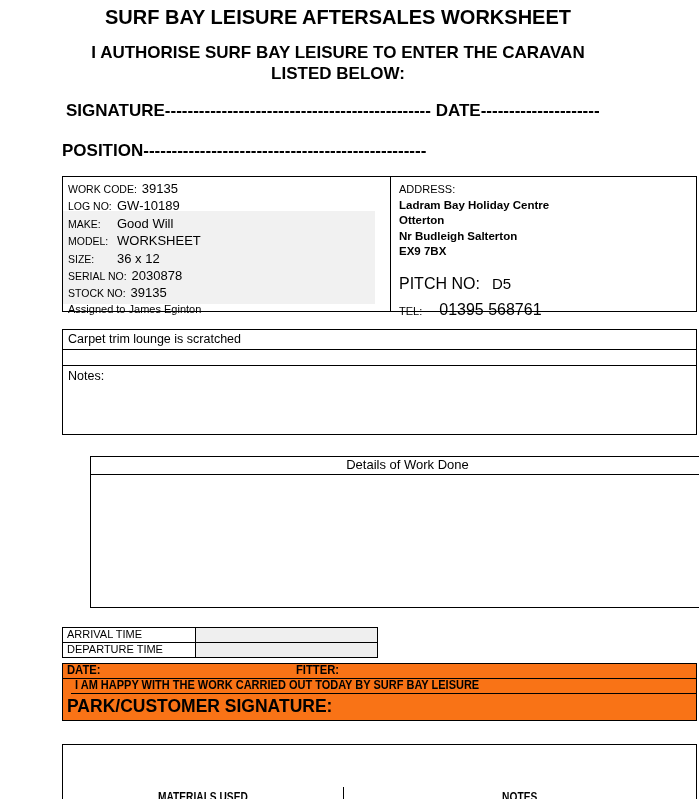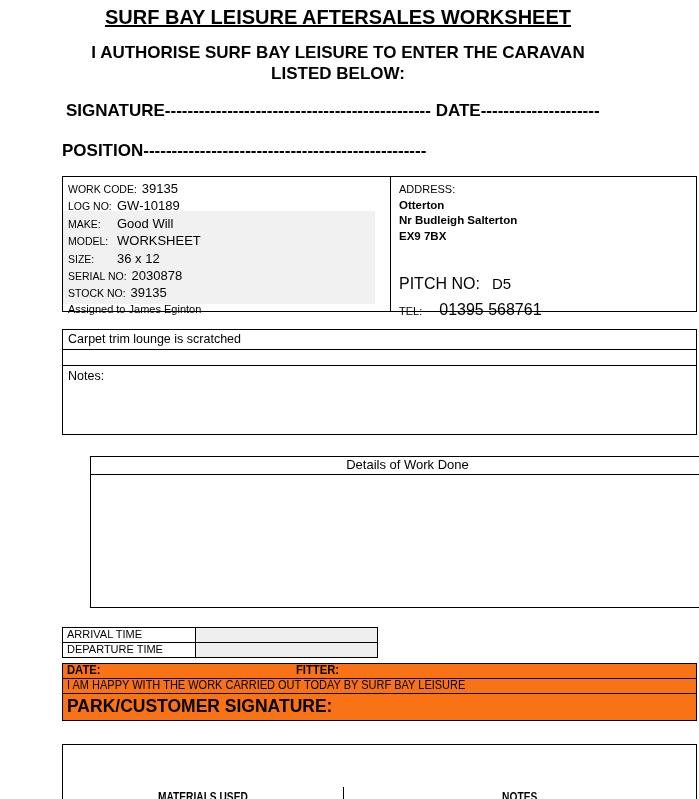--- a/index.html
+++ b/index.html
@@ -9,21 +9,21 @@
     background:#ffffff;
     color:#000;
     font-family:"Liberation Sans", sans-serif;
     overflow:hidden;
   }
   
   .title{
     position:absolute;top:6px;left:0;width:676px;text-align:center;
     font-size:20px;font-weight:bold;
   }
-  .title span{text-decoration:underline;text-decoration-thickness:2px;}
+  .title span{text-decoration-thickness:2px;}
   .auth{
     position:absolute;top:42px;left:0;width:676px;text-align:center;
     font-size:17px;font-weight:bold;line-height:21px;
   }
   .sig-line{
     position:absolute;top:101px;left:66px;
     font-size:17px;font-weight:bold;white-space:nowrap;
   }
   .pos-line{
     position:absolute;top:141px;left:62px;
@@ -89,21 +89,21 @@
     position:absolute;top:663px;left:62px;width:635px;
     border:1.5px solid #000;box-sizing:border-box;background:#f97316;
   }
   .s-row1{position:relative;height:14px;border-bottom:1px solid #000;
           font-size:12.5px;font-weight:bold;line-height:13px;}
   .s-date{position:absolute;left:4px;display:inline-block;
           transform:scaleX(0.9);transform-origin:left center;}
   .s-fitter{position:absolute;left:233px;display:inline-block;
             transform:scaleX(0.9);transform-origin:left center;}
   .s-row2{height:14px;border-bottom:1px solid #000;font-size:12.5px;
-          font-weight:normal;line-height:13px;padding-left:4px;white-space:nowrap;}
+          font-weight:bold;line-height:13px;padding-left:4px;white-space:nowrap;margin-left:8px;}
   .s-row2 span{display:inline-block;transform:scaleX(0.88);transform-origin:left center;}
   .s-row3{height:26px;font-size:17.5px;font-weight:bold;line-height:25px;padding-left:4px;}
   
   .materials{
     position:absolute;top:744px;left:62px;width:635px;
     border:1.5px solid #000;box-sizing:border-box;
   }
   .m-row{display:flex;}
   .m-row.hdr{height:14px;border-bottom:4px solid #0ea5e9;margin-top:42px;}
   .m-row.data{height:11px;background:#f0f0f0;}
@@ -153,20 +153,21 @@
       <div class="detail-row">
         <span class="d-label">SERIAL NO:</span><span class="d-value">2030878</span>
       </div>
       <div class="detail-row">
         <span class="d-label">STOCK NO:</span><span class="d-value">39135</span>
       </div>
       <div class="assigned">Assigned to James Eginton</div>
     </div>
     <div class="mt-right">
       <div class="addr-label">ADDRESS:</div>
+      <div class="addr-line">Ladram Bay Holiday Centre</div>
       <div class="addr-line">Otterton</div>
       <div class="addr-line">Nr Budleigh Salterton</div>
       <div class="addr-line">EX9 7BX</div>
       <div class="pitch-row">
         <span class="pitch-label">PITCH NO:</span><span class="pitch-value">D5</span>
       </div>
       <div class="tel-row">
         <span>TEL:</span><span class="tel-value">01395 568761</span>
       </div>
     </div>

